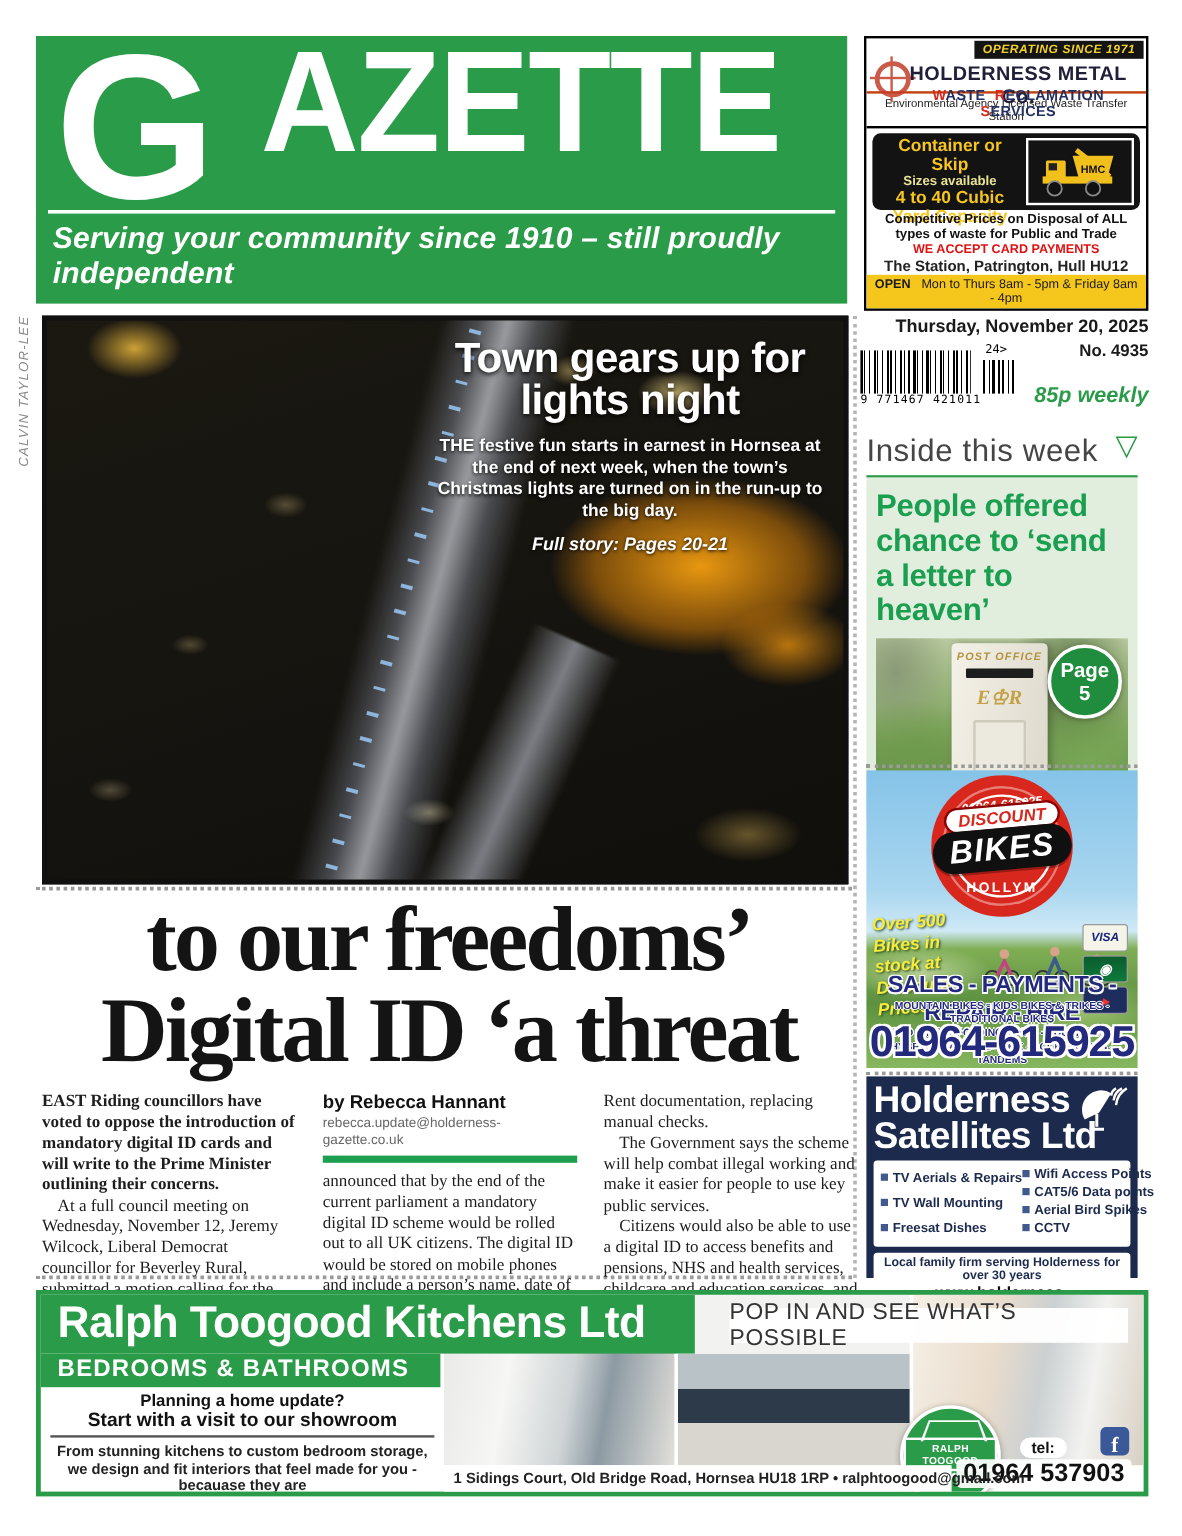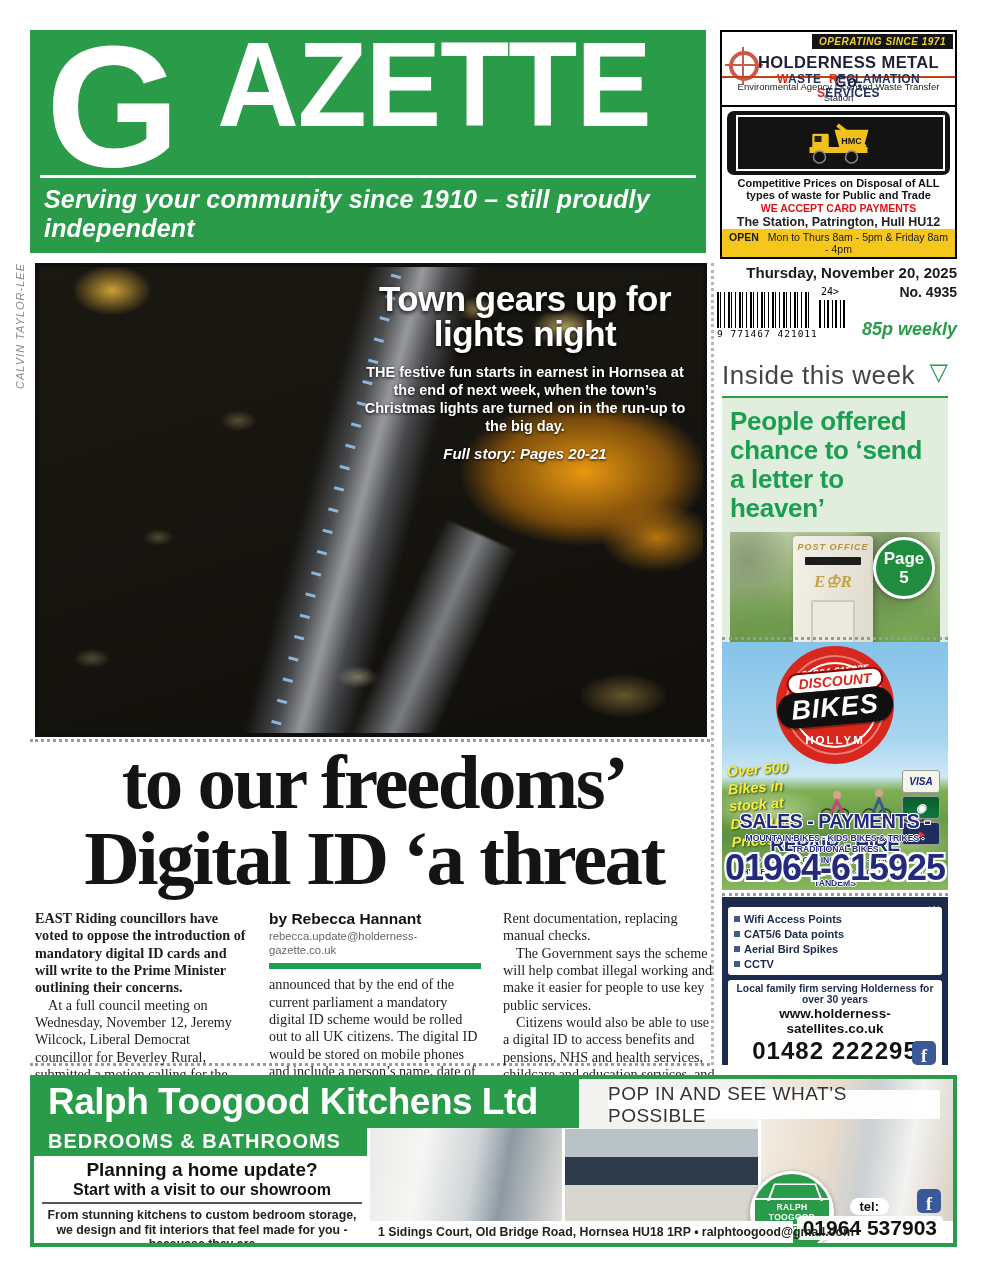--- a/index.html
+++ b/index.html
@@ -164,21 +164,21 @@
   .turn-line { font-weight:bold; font-style:italic; margin-top:2px; }
   .turn-line .dot { font-style:normal; font-size:12px; }
 
   
   #kitchens-ad { position:absolute; left:30px; top:1075px; width:927px; height:172px; border:4px solid #2a9b48; background:#fff; overflow:hidden; }
   .k-green-a { position:absolute; left:0; top:0; width:545px; height:49px; background:#2a9b48; }
   .k-title { position:absolute; left:14px; top:2px; color:#fff; font-size:37px; font-weight:bold; letter-spacing:-0.5px; }
   .k-green-b { position:absolute; left:0; top:49px; width:333px; height:28px; background:#2a9b48; }
   .k-sub { position:absolute; left:14px; top:2px; color:#fff; font-size:20px; font-weight:bold; letter-spacing:1px; }
   .k-white { position:absolute; left:6px; top:80px; width:324px; height:82px; text-align:center; }
-  .k-q1 { font-size:19px; font-weight:bold; color:#111; }
+  .k-q1 { font-size:14px; font-weight:bold; color:#111; }
   .k-q2 { font-size:16px; font-weight:bold; color:#111; border-bottom:2px solid #555; padding-bottom:3px; margin:0 2px; }
   .k-body { font-size:12.3px; color:#222; line-height:1.18; margin-top:4px; font-weight:bold; }
   .k-photos { position:absolute; left:336px; top:0; right:0; bottom:22px; display:flex; gap:3px; }
   .k-ph { flex:1; }
   .k-ph1 { background:linear-gradient(100deg,#e8e8e6 0%,#f6f6f4 30%,#cfd4d6 55%,#8d9aa3 70%,#e2e0da 100%); }
   .k-ph2 { background:linear-gradient(#f2f3f1 0 35%, #b9c2c6 35% 55%, #2c3a4a 55% 75%, #d9d6cf 75% 100%); }
   .k-ph3 { background:linear-gradient(100deg,#f5efe6 0%,#e9dccc 35%,#cbd0d2 55%,#f2f2f0 75%,#d8cfc2 100%); }
   .k-banner { position:absolute; left:574px; top:11px; width:332px; height:29px; background:rgba(255,255,255,0.95); display:flex; align-items:center; justify-content:center; font-size:19px; color:#333; letter-spacing:0.5px; }
   .k-badge { position:absolute; left:716px; top:92px; width:84px; height:84px; border-radius:50%; background:#2a9b48; border:3px solid #fff; box-shadow:0 1px 5px rgba(0,0,0,0.35); text-align:center; }
   .k-badge-label { display:inline-block; margin-top:24px; border:2px solid #fff; color:#fff; font-size:8.5px; font-weight:bold; padding:2px 3px; letter-spacing:0.3px; }
@@ -210,20 +210,26 @@
       <span class="m-logo-ring"></span>
       <div class="m-company">HOLDERNESS METAL Co.</div>
       <div class="m-services">
         <span>WASTE</span>
         <span>RECLAMATION</span>
         <span>SERVICES</span>
       </div>
     </div>
     <div class="m-env">Environmental Agency Licensed Waste Transfer Station</div>
     <div class="m-black-box">
+      <div class="m-cont-text">
+        <div class="m-c1">Container or Skip</div>
+        <div class="m-c2">Sizes available</div>
+        <div class="m-c3">4 to 40 Cubic</div>
+        <div class="m-c4">Yard Capacity</div>
+      </div>
       <div class="m-truck">
         <svg width="100%" height="100%" viewBox="0 0 74 52" preserveAspectRatio="xMidYMid meet">
           <polygon points="30,12 66,12 60,34 36,34" fill="#f2c01c" stroke="#111" stroke-width="1.5"></polygon>
           <polygon points="34,8 62,30" fill="none" stroke="#f2c01c" stroke-width="4"></polygon>
           <rect x="8" y="16" width="18" height="16" rx="2" fill="#f2c01c" stroke="#111" stroke-width="1.5"></rect>
           <rect x="11" y="19" width="7" height="6" fill="#222"></rect>
           <rect x="6" y="30" width="58" height="6" fill="#f2c01c"></rect>
           <circle cx="16" cy="40" r="6" fill="#111" stroke="#888" stroke-width="1.5"></circle>
           <circle cx="48" cy="40" r="6" fill="#111" stroke="#888" stroke-width="1.5"></circle>
           <text x="48" y="27" font-size="9" font-weight="bold" text-anchor="middle" fill="#111">HMC</text>
@@ -333,31 +339,40 @@
     <div class="sales-line">SALES - PAYMENTS - REPAIR - HIRE</div>
     <div class="bike-list">
       <div>MOUNTAIN BIKES - KIDS BIKES &amp; TRIKES - TRADITIONAL BIKES</div>
       <div>ROAD BIKES - FOLDING BIKES - ADULT TRIKES</div>
       <div>HYBRIDS - VINTAGE - BMX - ACCESSORIES - TANDEMS</div>
     </div>
     <div class="bike-phone">01964-615925</div>
   </div>
 
   <div id="sat-ad">
+    <div class="sat-name">
+      <div>Holderness</div>
+      <div>Satellites Ltd</div>
+    </div>
     <div class="sat-dish">
       <svg width="46" height="44" viewBox="0 0 46 44">
         <path d="M10 32 A16 16 0 0 1 32 10 L22 26 Z" fill="#fff"></path>
         <line x1="20" y1="27" x2="20" y2="38" stroke="#fff" stroke-width="2.5"></line>
         <line x1="14" y1="40" x2="26" y2="40" stroke="#fff" stroke-width="2.5"></line>
         <path d="M32 12 a8 8 0 0 1 4 -6" stroke="#fff" stroke-width="2" fill="none"></path>
         <path d="M34 16 a13 13 0 0 1 7 -10" stroke="#fff" stroke-width="2" fill="none"></path>
         <path d="M36 20 a18 18 0 0 1 9 -14" stroke="#fff" stroke-width="2" fill="none"></path>
       </svg>
     </div>
     <div class="sat-box1">
+      <div class="sat-col sat-col-l">
+        <div class="sat-item">TV Aerials &amp; Repairs</div>
+        <div class="sat-item">TV Wall Mounting</div>
+        <div class="sat-item">Freesat Dishes</div>
+      </div>
       <div class="sat-col">
         <div class="sat-item">Wifi Access Points</div>
         <div class="sat-item">CAT5/6 Data points</div>
         <div class="sat-item">Aerial Bird Spikes</div>
         <div class="sat-item">CCTV</div>
       </div>
     </div>
     <div class="sat-box2">
       <div class="sat-tag">Local family firm serving Holderness for over 30 years</div>
       <div class="sat-web">www.holderness-satellites.co.uk</div>

